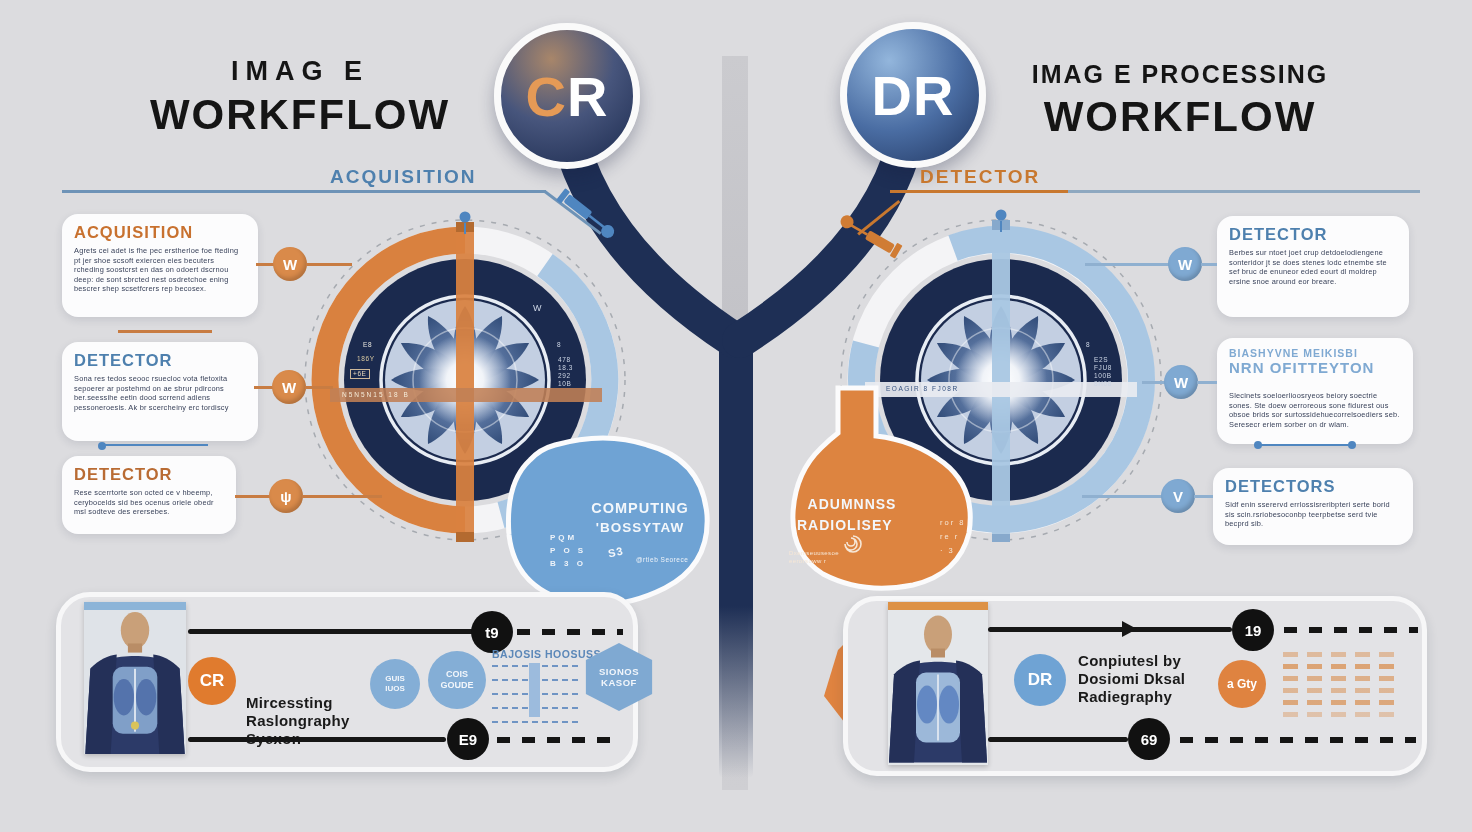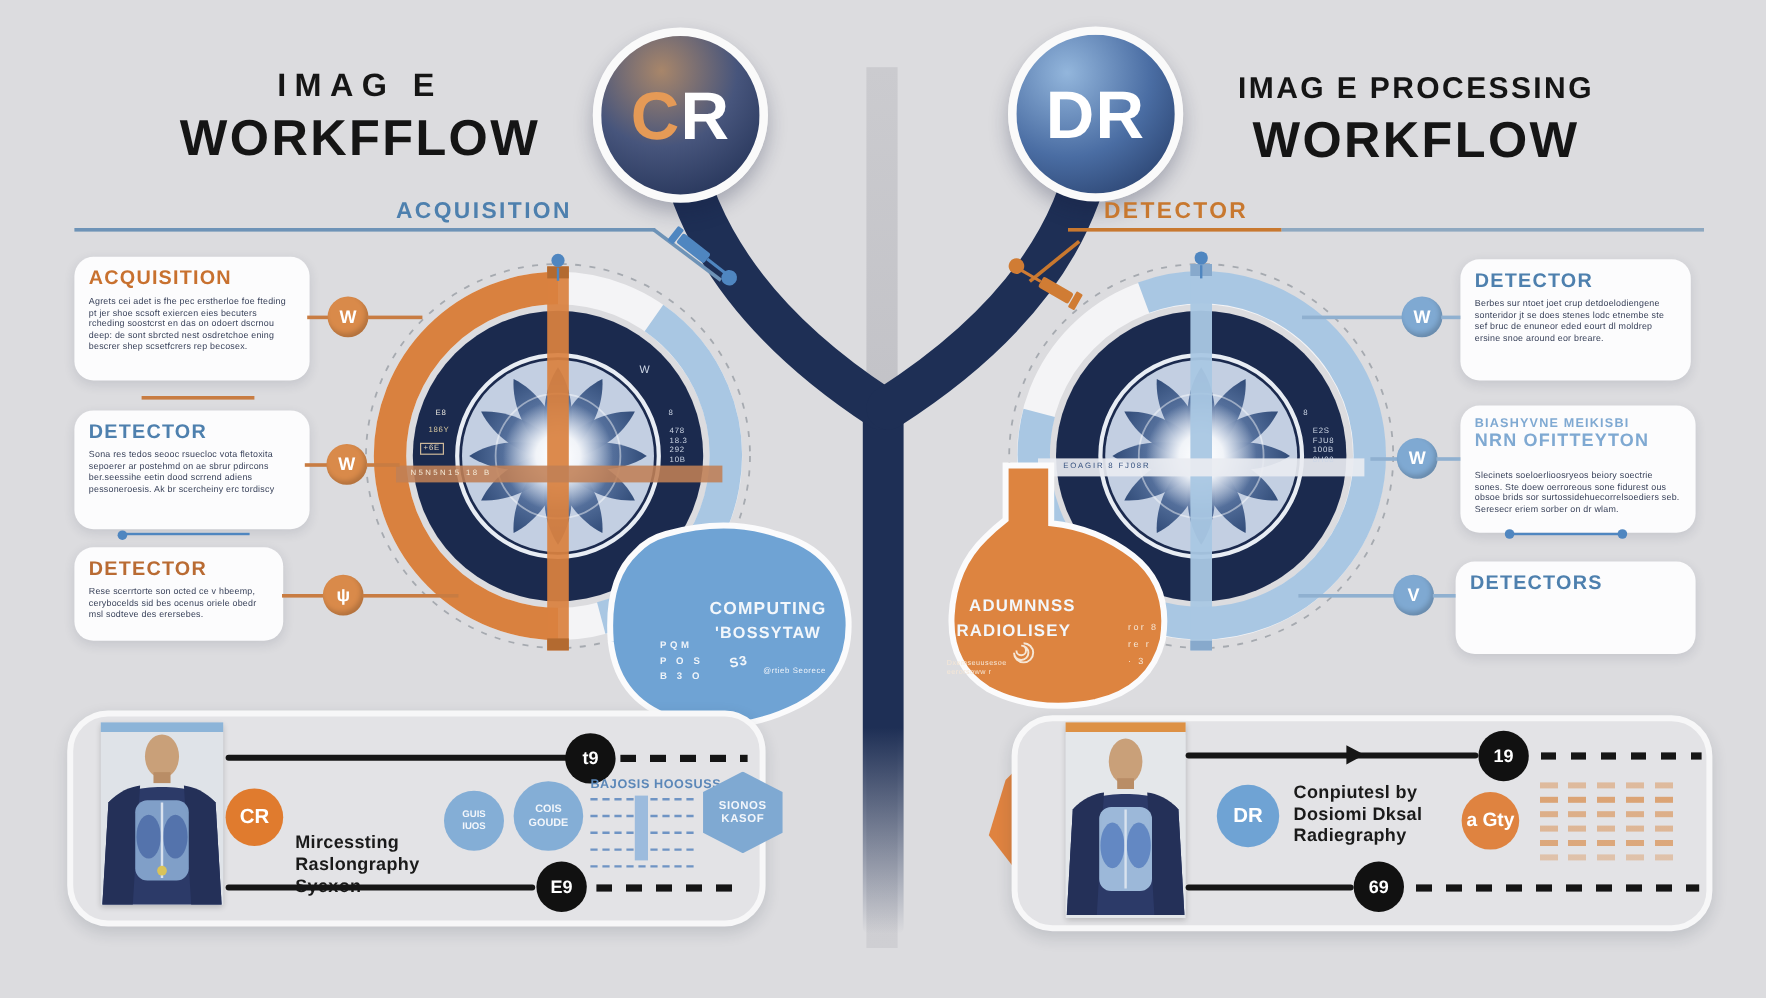--- a/index.html
+++ b/index.html
@@ -296,20 +296,21 @@
   <div class="abs wbox" style="left:1217px;top:338px;width:196px;height:106px;">
     <div class="bt-sm lb-title">BIASHYVNE MEIKISBI</div>
     <div class="bt2 lb-title">NRN OFITTEYTON</div>
     <div class="bb">Slecinets soeloerlioosryeos beiory soectrie sones. Ste doew oerroreous sone fidurest ous obsoe brids sor surtossidehuecorrelsoediers seb. Seresecr eriem sorber on dr wlam.</div>
   </div>
   <div class="abs dot" style="left:1254px;top:441px;"></div>
   <div class="abs" style="left:1258px;top:444px;width:94px;height:2px;background:#4f86c0;"></div>
   <div class="abs dot" style="left:1348px;top:441px;"></div>
   <div class="abs wbox" style="left:1213px;top:468px;width:200px;height:77px;">
     <div class="bt b-title">DETECTORS</div>
+    <div class="bb">Sidf enin sserervd errlossisreribpteri serte borid sis scin.rsriobesoconbp teerpbetse serd tvie becprd sib.</div>
   </div>
 
   <div class="abs cline cb" style="left:1085px;top:263px;width:84px;"></div>
   <div class="abs node node-b" style="left:1168px;top:247px;">
       <span>W</span>
     </div>
   <div class="abs cline cb" style="left:1201px;top:263px;width:16px;"></div>
   <div class="abs cline cb" style="left:1142px;top:381px;width:24px;"></div>
   <div class="abs node node-b" style="left:1164px;top:365px;">
       <span>W</span>
@@ -383,21 +384,21 @@
     </svg>
   </div>
   <div class="abs tl-solid" style="left:988px;top:627px;width:244px;"></div>
   <div class="abs arrow-r" style="left:1122px;top:621px;"></div>
   <div class="abs tl-circle" style="left:1232px;top:609px;">19</div>
   <div class="abs bdash" style="left:1284px;top:627px;width:134px;"></div>
   <div class="abs pcirc" style="left:1014px;top:654px;width:52px;height:52px;background:#6fa3d4;font-size:17px;">DR</div>
   <div class="abs ptext pre" style="left:1078px;top:652px;width:140px;">Conpiutesl by
 Dosiomi Dksal
 Radiegraphy</div>
-  <div class="abs pcirc" style="left:1218px;top:660px;width:48px;height:48px;background:#df8340;font-size:16px;">a Gty</div>
+  <div class="abs pcirc" style="left:1218px;top:660px;width:48px;height:48px;background:#df8340;font-size:12px;">a Gty</div>
   <div class="abs odash" style="left:1283px;top:652px;width:112px;opacity:.55;"></div>
   <div class="abs odash" style="left:1283px;top:664px;width:112px;opacity:.85;"></div>
   <div class="abs odash" style="left:1283px;top:676px;width:112px;opacity:.7;"></div>
   <div class="abs odash" style="left:1283px;top:688px;width:112px;opacity:.6;"></div>
   <div class="abs odash" style="left:1283px;top:700px;width:112px;opacity:.8;"></div>
   <div class="abs odash" style="left:1283px;top:712px;width:112px;opacity:.45;"></div>
   <div class="abs tl-solid" style="left:988px;top:737px;width:140px;"></div>
   <div class="abs tl-circle" style="left:1128px;top:718px;">69</div>
   <div class="abs bdash" style="left:1180px;top:737px;width:236px;"></div>
 

